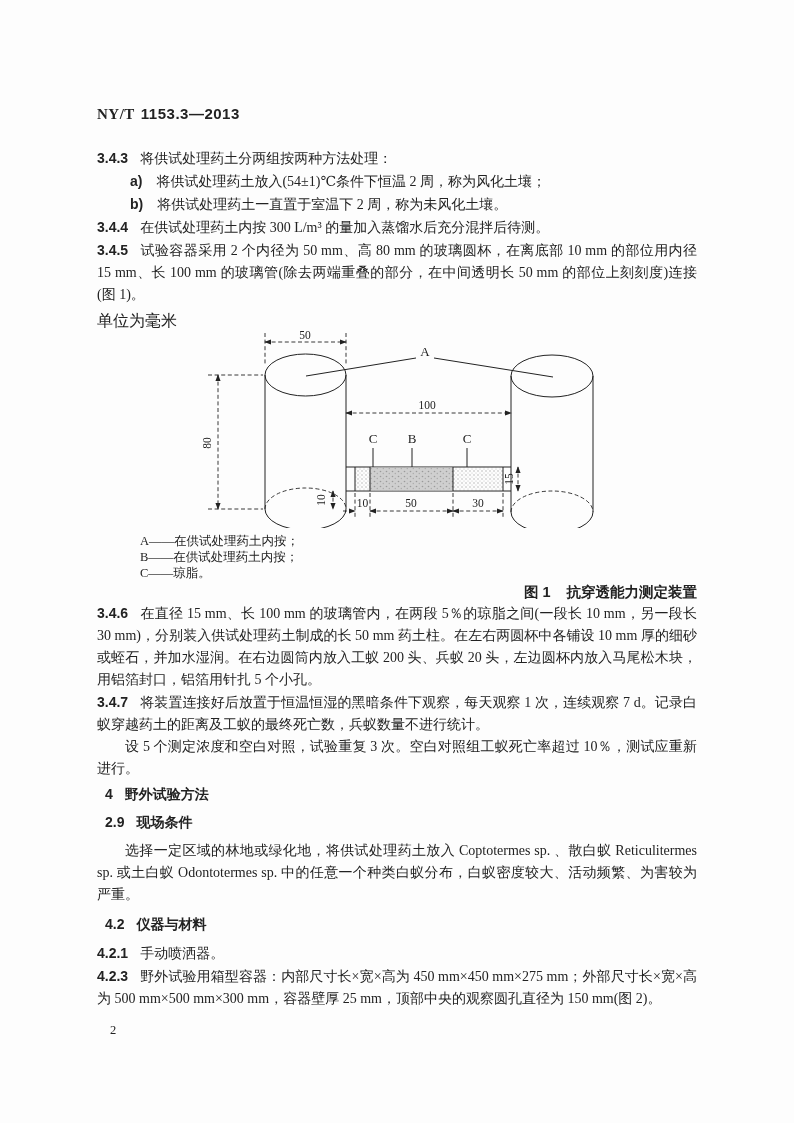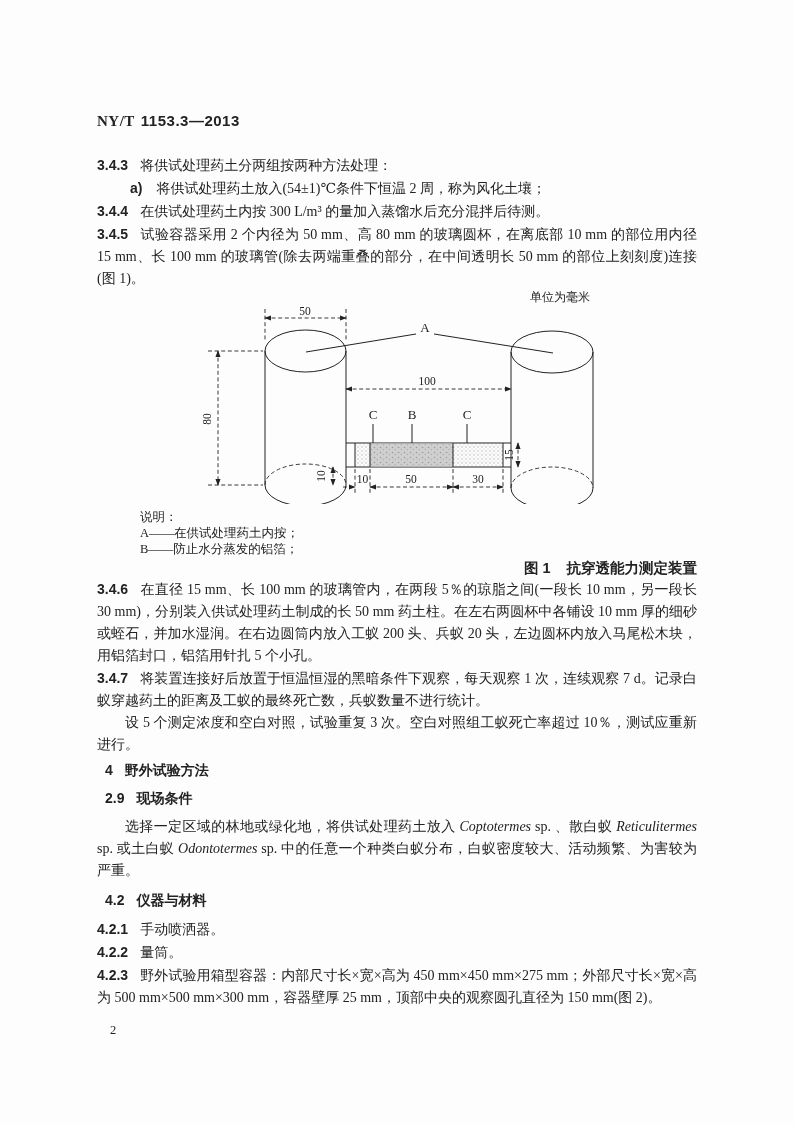--- a/index.html
+++ b/index.html
@@ -5,61 +5,61 @@
   html,body{margin:0;padding:0;background:#ffffff;}
   .page{
     position:relative;
     width:794px;height:1123px;
     background:#fdfdfd;
     font-family:"Liberation Serif","DejaVu Serif",serif;
     color:#222;
     overflow:hidden;
   }
   .content{
-    position:absolute;left:97px;top:112px;width:600px;
+    position:absolute;left:97px;top:105px;width:600px;
     font-size:14px;line-height:22px;text-align:justify;
   }
   .doc-num{
     font-family:"Liberation Sans","DejaVu Sans",sans-serif;
     font-weight:bold;font-size:15px;line-height:18px;
     letter-spacing:.5px;text-align:left;
   }
   .doc-num .prefix{font-family:"Liberation Serif","DejaVu Serif",serif;margin-right:6px;}
   p.para{margin:0;}
   #p343{margin-top:24px;}
   .item{padding-left:33px;}
   .num{
     font-family:"Liberation Sans","DejaVu Sans",sans-serif;
     font-weight:bold;margin-right:12px;white-space:nowrap;
   }
   .item-num{margin-right:14px;}
   .unit-note{
-    font-size:12px;line-height:14px;
-    text-align:right;padding-right:107px;
+    margin-top:8px;font-size:16px;line-height:14px;
+    text-align:left;padding-right:107px;
   }
   svg.figure{display:block;margin-top:2px;}
   .legend{
     margin-top:5px;padding-left:43px;
     font-size:12.5px;line-height:16px;text-align:left;
   }
   .fig-caption{
     margin-top:1px;text-align:right;font-weight:bold;
     font-size:14.5px;line-height:20px;
     font-family:"Liberation Sans","DejaVu Sans",sans-serif;
   }
   .cap-gap{display:inline-block;width:16px;}
   .heading{
     margin:8px;font-weight:bold;font-size:14px;line-height:20px;text-align:left;
     font-family:"Liberation Sans","DejaVu Sans",sans-serif;
   }
   #h4{margin-top:4px;}
   #h41{margin-top:6px;}
   #s421{margin-top:2px;}
   .pindent{text-indent:28px;}
-  .lat{font-style:italic;}
+  .lat{}
   .page-num{
     position:absolute;left:110px;top:1022px;
     font-size:12.5px;line-height:16px;
   }
   
   .ln{stroke:#222;stroke-width:1;fill:none;}
   .dash{stroke:#222;stroke-width:0.9;fill:none;stroke-dasharray:4 2.6;}
   .dim{stroke:#222;stroke-width:0.9;fill:none;stroke-dasharray:4 2.6;}
   .fig-txt{font-family:"Liberation Serif","DejaVu Serif",serif;font-size:11.5px;fill:#222;}
   .fig-lab{font-family:"Liberation Serif","DejaVu Serif",serif;font-size:13px;fill:#222;}
@@ -75,20 +75,23 @@
     </div>
 
     <p class="para" id="p343">
       <span class="num">3.4.3</span><span>将供试处理药土分两组按两种方法处理：</span>
     </p>
 
     <p class="para item">
       <span class="num item-num">a)</span><span>将供试处理药土放入(54±1)℃条件下恒温 2 周，称为风化土壤；</span>
     </p>
 
+    <p class="para item">
+      <span class="num item-num">b)</span><span>将供试处理药土一直置于室温下 2 周，称为未风化土壤。</span>
+    </p>
 
     <p class="para">
       <span class="num">3.4.4</span><span>在供试处理药土内按 300 L/m³ 的量加入蒸馏水后充分混拌后待测。</span>
     </p>
 
     <p class="para">
       <span class="num">3.4.5</span><span>试验容器采用 2 个内径为 50 mm、高 80 mm 的玻璃圆杯，在离底部 10 mm 的部位用内径 15 mm、长 100 mm 的玻璃管(除去两端重叠的部分，在中间透明长 50 mm 的部位上刻刻度)连接(图 1)。</span>
     </p>
 
     <div class="unit-note">单位为毫米</div>
@@ -197,23 +200,23 @@
         <line class="dim" x1="246" y1="181" x2="258" y2="181" marker-end="url(#arr)"></line>
         <line class="dim" x1="273" y1="181" x2="356" y2="181" marker-start="url(#arr)" marker-end="url(#arr)"></line>
         <line class="dim" x1="356" y1="181" x2="406" y2="181" marker-start="url(#arr)" marker-end="url(#arr)"></line>
         <text class="fig-txt" x="265.5" y="177" text-anchor="middle">10</text>
         <text class="fig-txt" x="314" y="177" text-anchor="middle">50</text>
         <text class="fig-txt" x="381" y="177" text-anchor="middle">30</text>
       </g>
     </svg>
 
     <div class="legend">
-      <div>说明：</div>
       <div>A——在供试处理药土内按；</div>
-      <div>B——防止水分蒸发的铝箔；</div>
+      <div>B——在供试处理药土内按；</div>
+      <div>C——琼脂。</div>
     </div>
 
     <div class="fig-caption">
       <span>图 1</span><span class="cap-gap"></span><span>抗穿透能力测定装置</span>
     </div>
 
     <p class="para">
       <span class="num">3.4.6</span><span>在直径 15 mm、长 100 mm 的玻璃管内，在两段 5％的琼脂之间(一段长 10 mm，另一段长 30 mm)，分别装入供试处理药土制成的长 50 mm 药土柱。在左右两圆杯中各铺设 10 mm 厚的细砂或蛭石，并加水湿润。在右边圆筒内放入工蚁 200 头、兵蚁 20 头，左边圆杯内放入马尾松木块，用铝箔封口，铝箔用针扎 5 个小孔。</span>
     </p>
 
@@ -238,23 +241,20 @@
     </p>
 
     <p class="heading" id="h42">
       <span class="num">4.2</span><span>仪器与材料</span>
     </p>
 
     <p class="para" id="s421">
       <span class="num">4.2.1</span><span>手动喷洒器。</span>
     </p>
 
-    <p class="para">
-      <span class="num">4.2.2</span><span>量筒。</span>
-    </p>
 
     <p class="para">
       <span class="num">4.2.3</span><span>野外试验用箱型容器：内部尺寸长×宽×高为 450 mm×450 mm×275 mm；外部尺寸长×宽×高为 500 mm×500 mm×300 mm，容器壁厚 25 mm，顶部中央的观察圆孔直径为 150 mm(图 2)。</span>
     </p>
 
   </div>
 
   <div class="page-num">2</div>
 </div>
 

